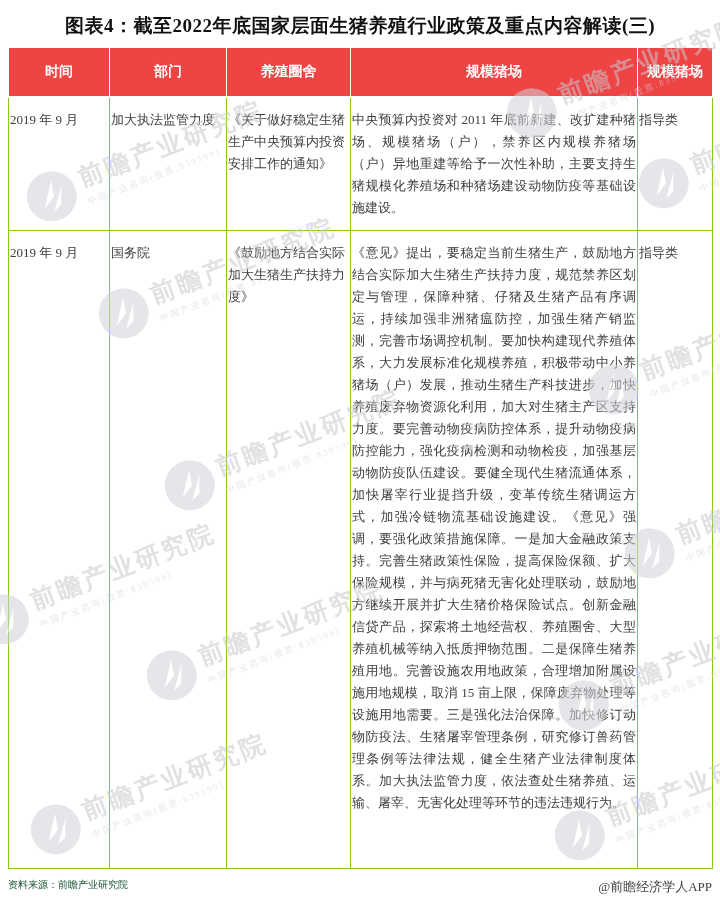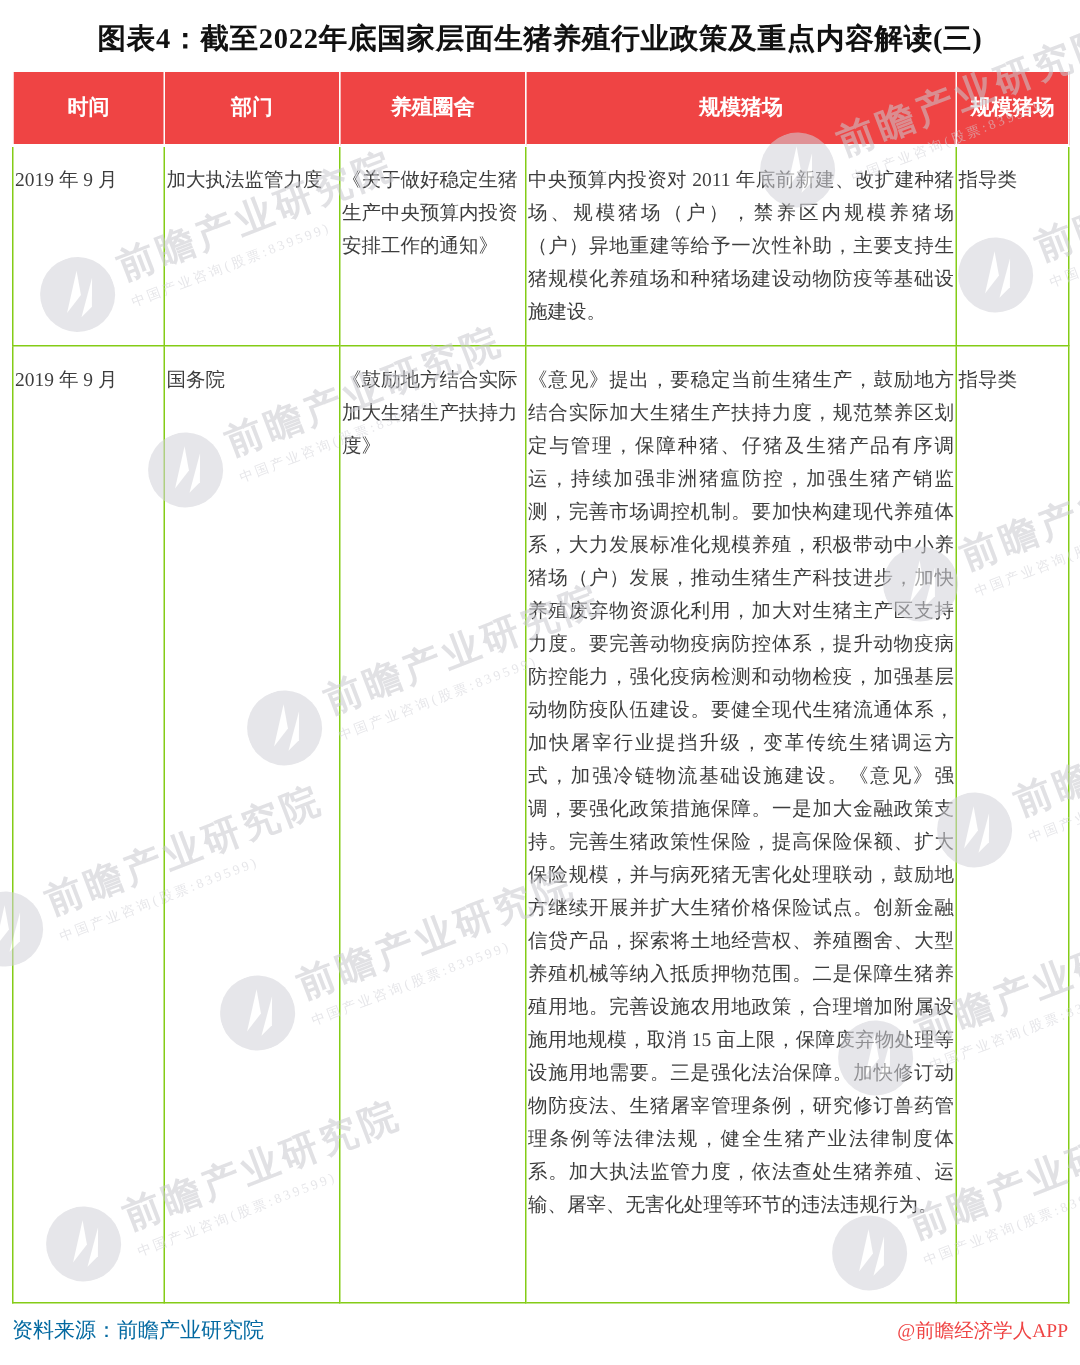--- a/index.html
+++ b/index.html
@@ -17,22 +17,22 @@
   table.policy td{vertical-align:top;font-size:13px;line-height:22px;color:#3d3d3d;
                   border:1px solid #84cc16;padding:11px 1px;background:transparent;}
   td.c-time{padding-left:13px;}
   td.c-dept{padding-left:10px;}
   td.c-name{padding:11px 10px;}
   td.c-content{text-align:justify;padding:11px 10px;}
   td.c-type{padding-left:12px;}
   tr.r1 td{height:108px;}
   tr.r2 td{height:615px;}
 
-  .footer-left{position:absolute;left:8px;top:878px;font-size:14px;color:#0369a1;}
-  .footer-right{position:absolute;right:8px;top:878px;font-size:13px;color:#ef4444;}
+  .footer-left{position:absolute;left:8px;top:878px;font-size:10px;color:#14532d;}
+  .footer-right{position:absolute;right:8px;top:878px;font-size:13px;color:#404040;}
 
   .wm-layer{position:absolute;inset:0;z-index:5;pointer-events:none;overflow:hidden;}
   .wm{position:absolute;display:flex;align-items:flex-end;gap:7px;
       transform:rotate(-21deg);opacity:0.55;}
   .wm-logo{width:50px;height:50px;flex:0 0 auto;}
   .wm-text{display:flex;flex-direction:column;}
   .wm-main{font-size:25px;color:#c9c9cf;letter-spacing:3px;white-space:nowrap;font-weight:bold;}
   .wm-sub{font-size:9px;color:#d2d2d8;letter-spacing:2px;white-space:nowrap;margin-top:2px;}
 </style>
 </head>

